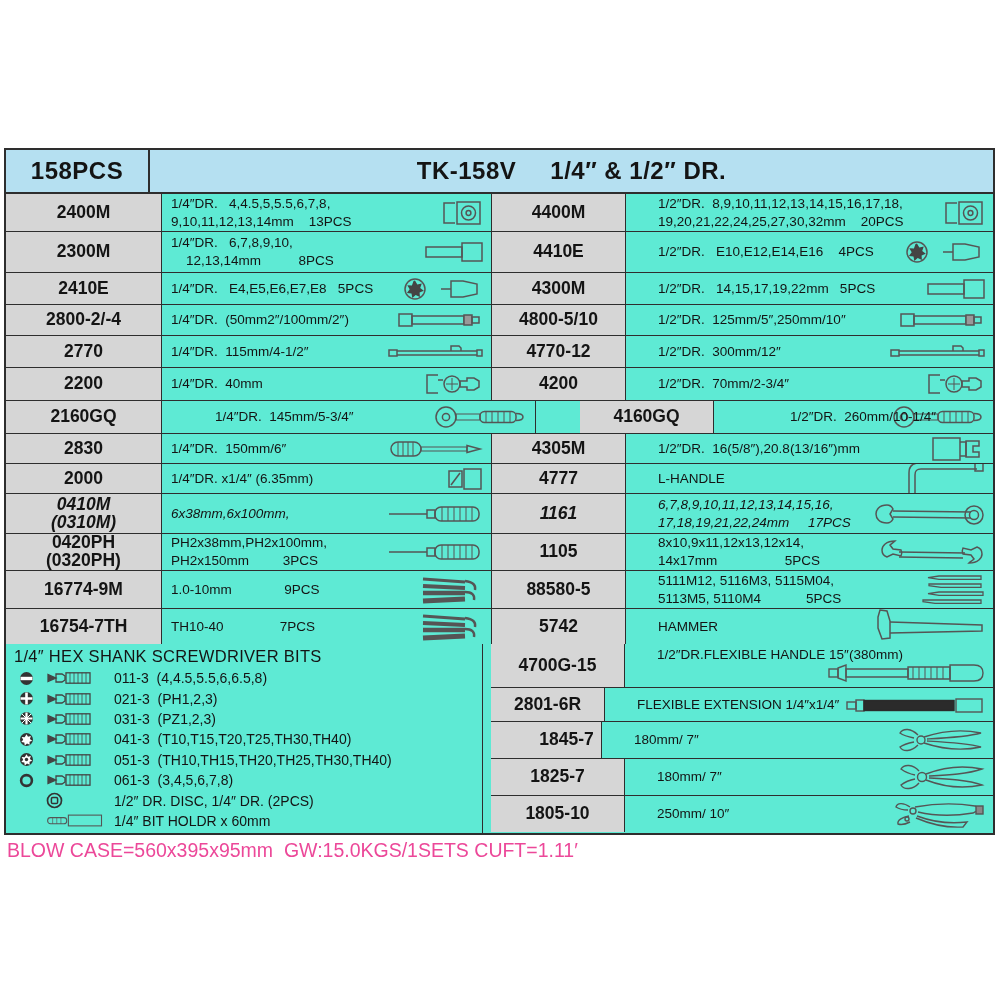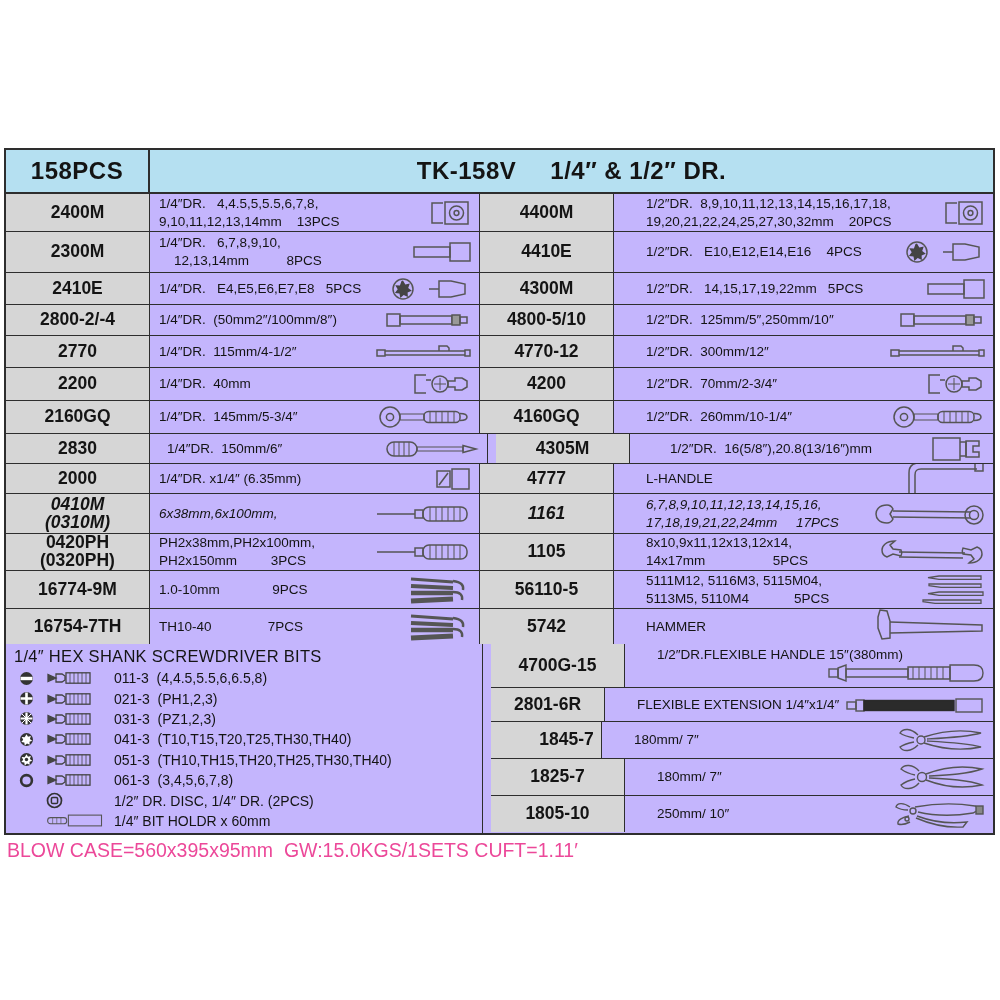--- a/index.html
+++ b/index.html
@@ -4,28 +4,28 @@
 <style>
   :root{
     --header-bg:#b5e0f1;
     --model-bg:#d6d6d6;
     --border:#2e2e2e;
     --ink:#141414;
   }
   html,body{margin:0;padding:0;background:#fff;}
   body{width:1000px;height:1000px;font-family:"Liberation Sans",sans-serif;color:var(--ink);}
   .sheet{position:relative;width:1000px;height:1000px;background:#fff;overflow:hidden;}
-  .spec-table{position:absolute;left:4px;top:148px;width:991px;border:2px solid var(--border);background:#c4b5fd;box-sizing:border-box;}
+  .spec-table{position:absolute;left:4px;top:148px;width:991px;border:2px solid var(--border);background:#5eead4;box-sizing:border-box;}
   .hrow{display:flex;height:44px;background:var(--header-bg);border-bottom:2px solid var(--border);box-sizing:border-box;}
   .hcell-pieces{width:144px;border-right:2px solid var(--border);display:flex;align-items:center;justify-content:center;
     font-weight:bold;font-size:24px;letter-spacing:.5px;box-sizing:border-box;}
   .hcell-title{flex:1;display:flex;align-items:center;justify-content:center;gap:34px;font-weight:bold;font-size:24px;letter-spacing:.5px;}
   .t-row{display:flex;border-bottom:1.5px solid var(--border);box-sizing:border-box;}
   .t-row:last-child{border-bottom:none;}
-  .mcell{width:144px;background:var(--model-bg);border-right:1.5px solid var(--border);display:flex;flex-direction:column;
+  .mcell{width:156px;background:var(--model-bg);border-right:1.5px solid var(--border);display:flex;flex-direction:column;
     align-items:center;justify-content:center;font-weight:bold;font-size:17.5px;line-height:1.02;box-sizing:border-box;text-align:center;}
   .mcell.rcol{width:134px;}
   .dcell{position:relative;width:330px;border-right:1.5px solid var(--border);padding:2px 6px 2px 9px;display:flex;
     flex-direction:column;justify-content:center;box-sizing:border-box;overflow:hidden;}
   .dcell.rcol{flex:1;border-right:none;padding-left:32px;}
   .dline{font-size:13.5px;line-height:1.3;white-space:pre;z-index:2;}
   .icon-box{position:absolute;right:8px;top:50%;transform:translateY(-50%);display:flex;align-items:center;z-index:1;}
   .icon-box.bottom{top:auto;bottom:2px;transform:none;}
   .bottom-wrap{display:flex;}
   .hex-cell{width:477px;border-right:1.5px solid var(--border);padding:3px 4px 2px 8px;box-sizing:border-box;}
@@ -150,21 +150,21 @@
                 </g>
               </svg>
             </span>
           </div>
         </div>
         <div class="t-row" style="height: 31px;">
           <div class="mcell">
             <div>2800-2/-4</div>
           </div>
           <div class="dcell">
-            <div class="dline">1/4″DR.  (50mm2″/100mm/8″)</div>
+            <div class="dline">1/4″DR.  (50mm2″/100mm/2″)</div>
             <span class="icon-box">
               <svg width="86" height="20" viewBox="0 0 86 20">
                 <g fill="none" stroke="#555" stroke-width="1.5">
                   <rect x="2" y="4" width="13" height="12"></rect>
                   <path d="M15 6h52v8H15z"></path>
                   <path d="M67 5h8v10h-8z" fill="#999"></path>
                   <rect x="75" y="7" width="7" height="6"></rect>
                 </g>
               </svg>
             </span>
@@ -249,21 +249,21 @@
                   <path d="M13 4H2v18h11"></path>
                   <path d="M13 9h5"></path>
                   <circle cx="27" cy="13" r="8"></circle>
                   <path d="M27 7v12M21 13h12" stroke-width="1"></path>
                   <path d="M35 10h7V7h7l5 3v6l-5 3h-7v-3h-7z"></path>
                 </g>
               </svg>
             </span>
           </div>
         </div>
-        <div class="t-row" style="height: 33px;">
+        <div class="t-row" style="height: 33px; gap: 44px;">
           <div class="mcell">
             <div>2160GQ</div>
           </div>
           <div class="dcell">
             <div class="dline">1/4″DR.  145mm/5-3/4″</div>
             <span class="icon-box">
               <svg width="94" height="26" viewBox="0 0 94 26">
                 <g fill="none" stroke="#555" stroke-width="1.5">
                   <circle cx="13" cy="13" r="10"></circle>
                   <circle cx="13" cy="13" r="3.6"></circle>
@@ -287,21 +287,21 @@
                   <circle cx="13" cy="13" r="3.6"></circle>
                   <path d="M23 10h24v6H23z" stroke-width="1.2"></path>
                   <rect x="47" y="7.5" width="36" height="11" rx="4.5"></rect>
                   <path d="M53 7.5v11M59 7.5v11M65 7.5v11M71 7.5v11M77 7.5v11" stroke-width="1"></path>
                   <path d="M83 9.5c4.5 0 7 1.5 7 3.5s-2.5 3.5-7 3.5"></path>
                 </g>
               </svg>
             </span>
           </div>
         </div>
-        <div class="t-row" style="height: 30px; gap: 8px;">
+        <div class="t-row" style="height: 30px;">
           <div class="mcell">
             <div>2830</div>
           </div>
           <div class="dcell">
             <div class="dline">1/4″DR.  150mm/6″</div>
             <span class="icon-box">
               <svg width="94" height="22" viewBox="0 0 94 22">
                 <g fill="none" stroke="#555" stroke-width="1.5">
                   <rect x="2" y="4" width="30" height="14" rx="7"></rect>
                   <path d="M9 4v14M14 4v14M19 4v14M24 4v14" stroke-width="1"></path>
@@ -444,21 +444,21 @@
                   <path stroke-width="3" d="M4 7l42 3"></path>
                   <path stroke-width="3.8" d="M4 14l42 2"></path>
                   <path stroke-width="4.4" d="M4 21h42"></path>
                   <path stroke-width="5" d="M4 29l42-2"></path>
                   <path stroke-width="2.4" d="M46 9c8 1 11 4 10 9m-10 2c7 0 10 3 9 8"></path>
                 </g>
               </svg>
             </span>
           </div>
           <div class="mcell rcol">
-            <div>56110-5</div>
+            <div>88580-5</div>
           </div>
           <div class="dcell rcol">
             <div class="dline">5111M12, 5116M3, 5115M04,</div>
             <div class="dline">5113M5, 5110M4            5PCS</div>
             <span class="icon-box">
               <svg width="72" height="34" viewBox="0 0 72 34">
                 <g fill="none" stroke="#555" stroke-width="1.3">
                   <path d="M26 3h42v3.4H26l-11-1.7zM16 11h52v3.4H28l-12-1.7zM26 19h44v3.4H26l-11-1.7zM10 27h58v3.4H22l-12-1.7z"></path>
                 </g>
               </svg>

